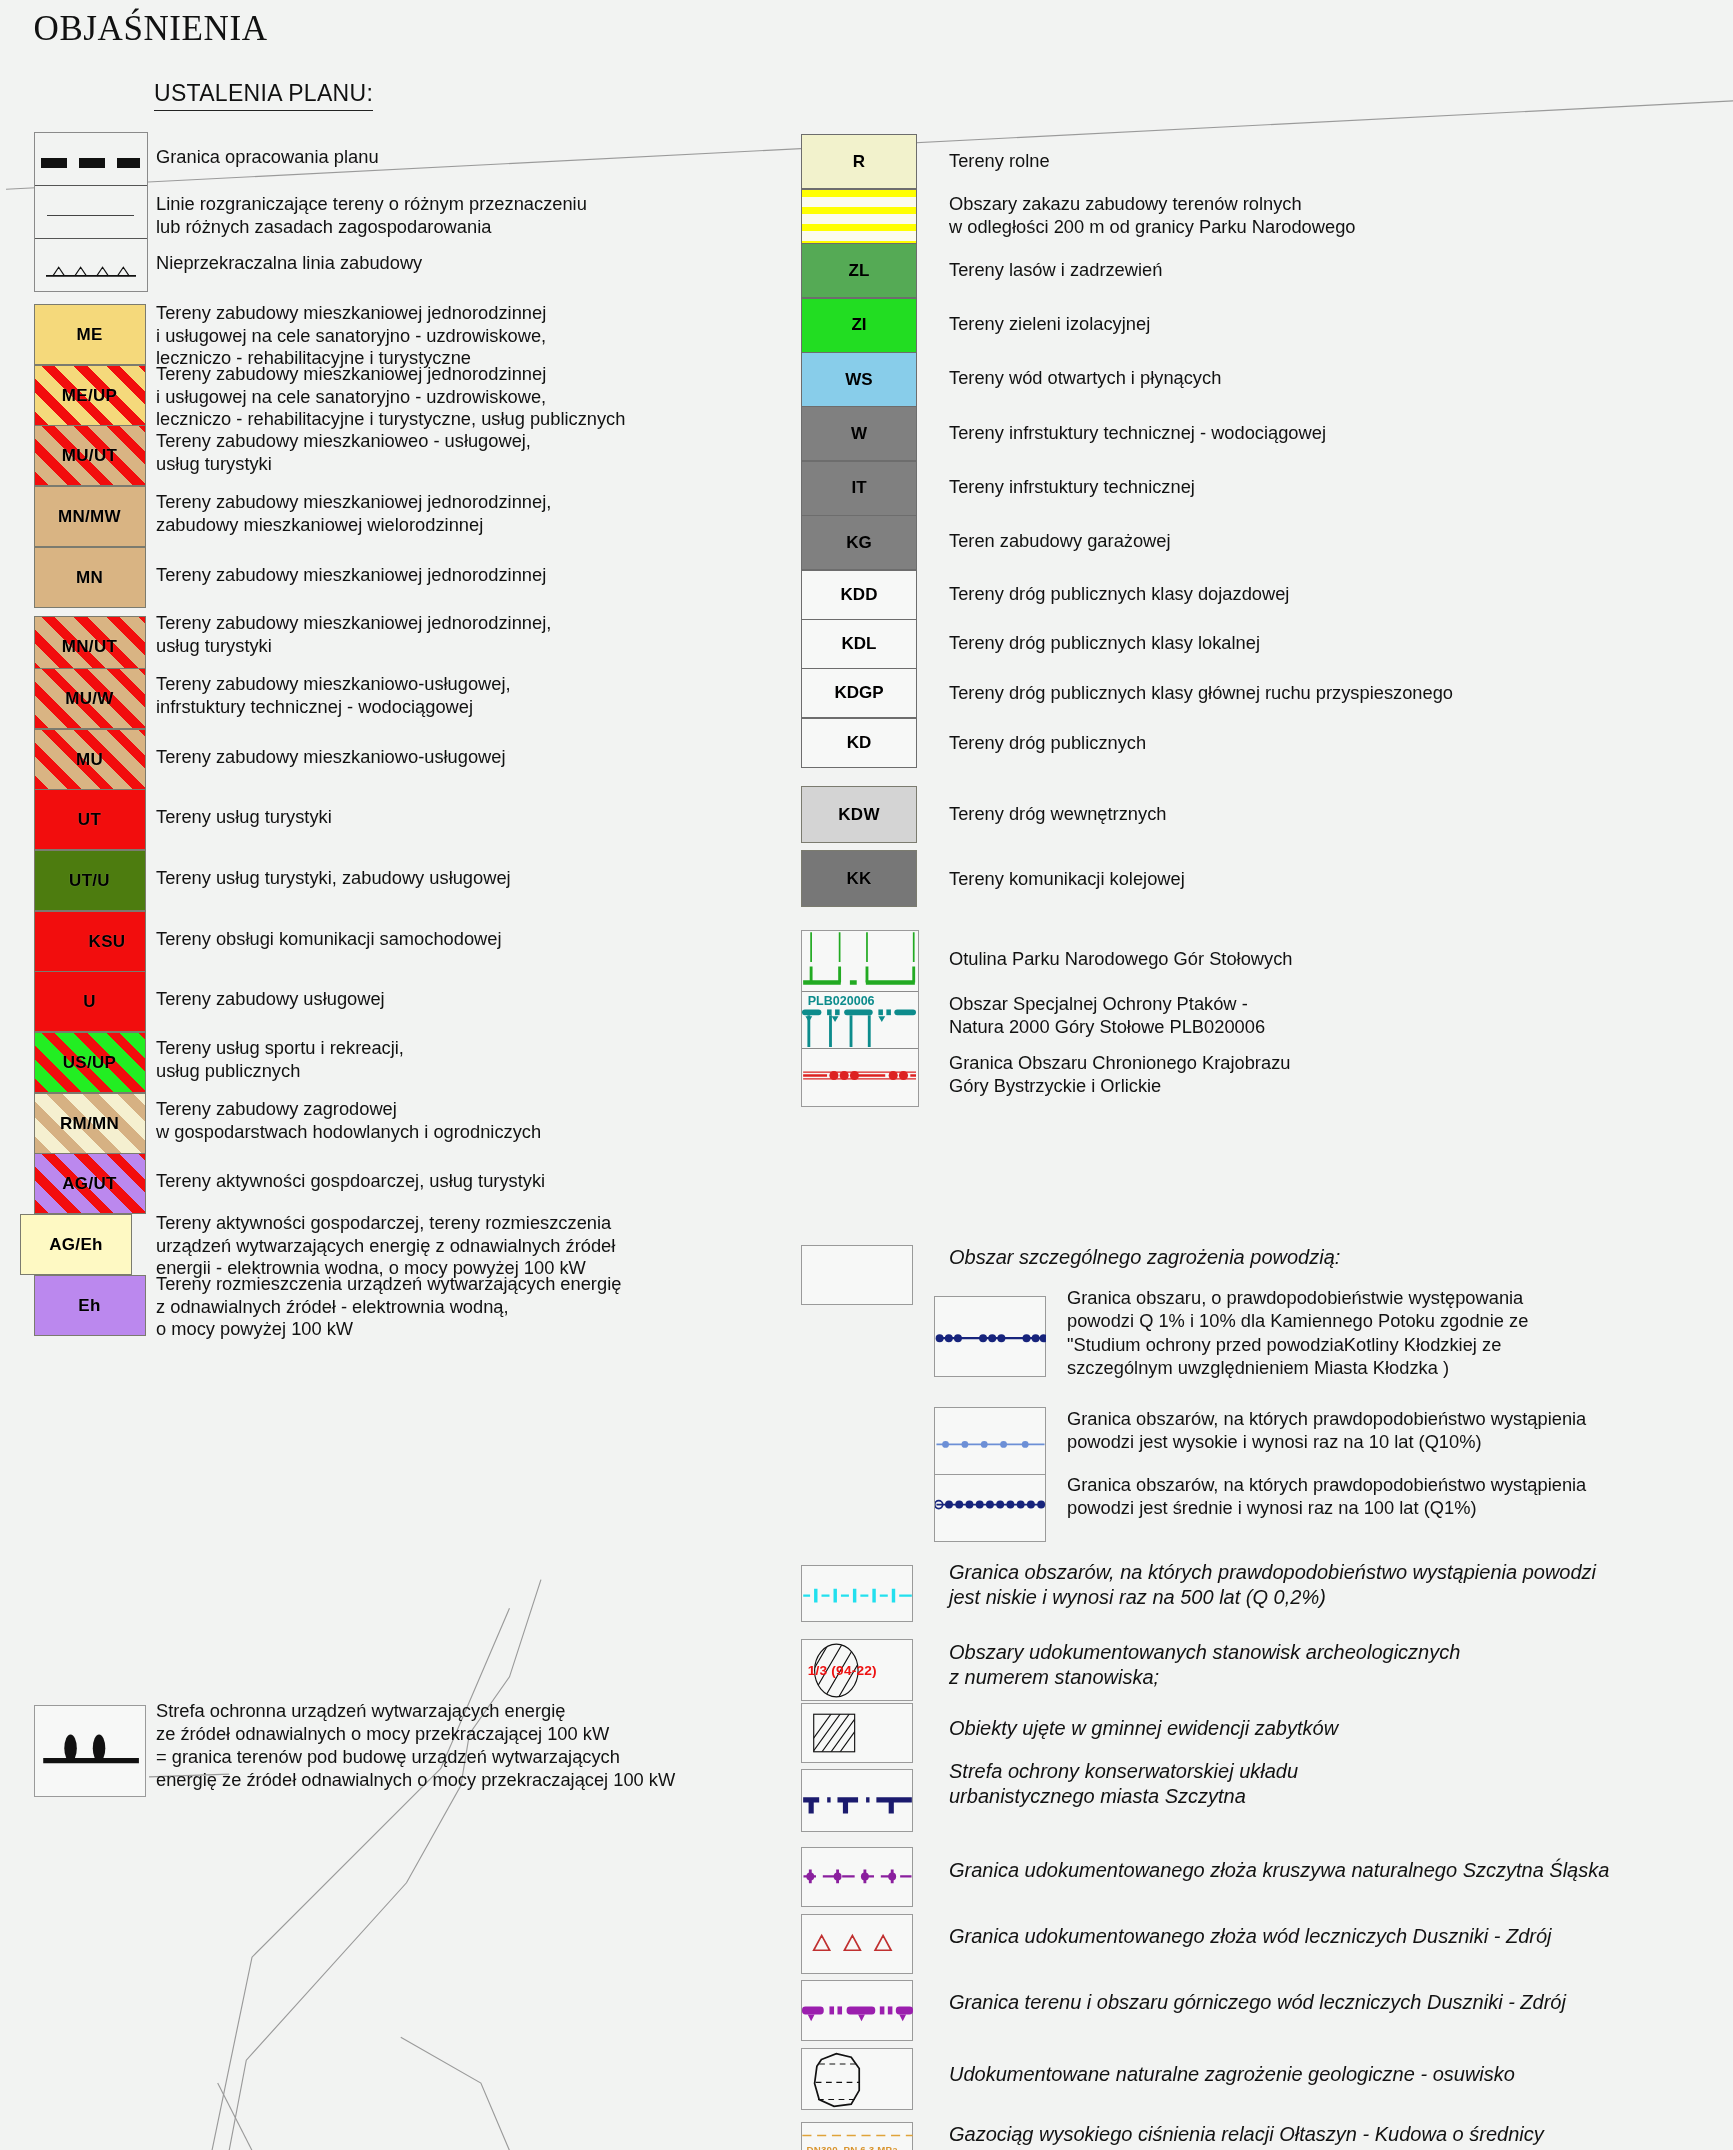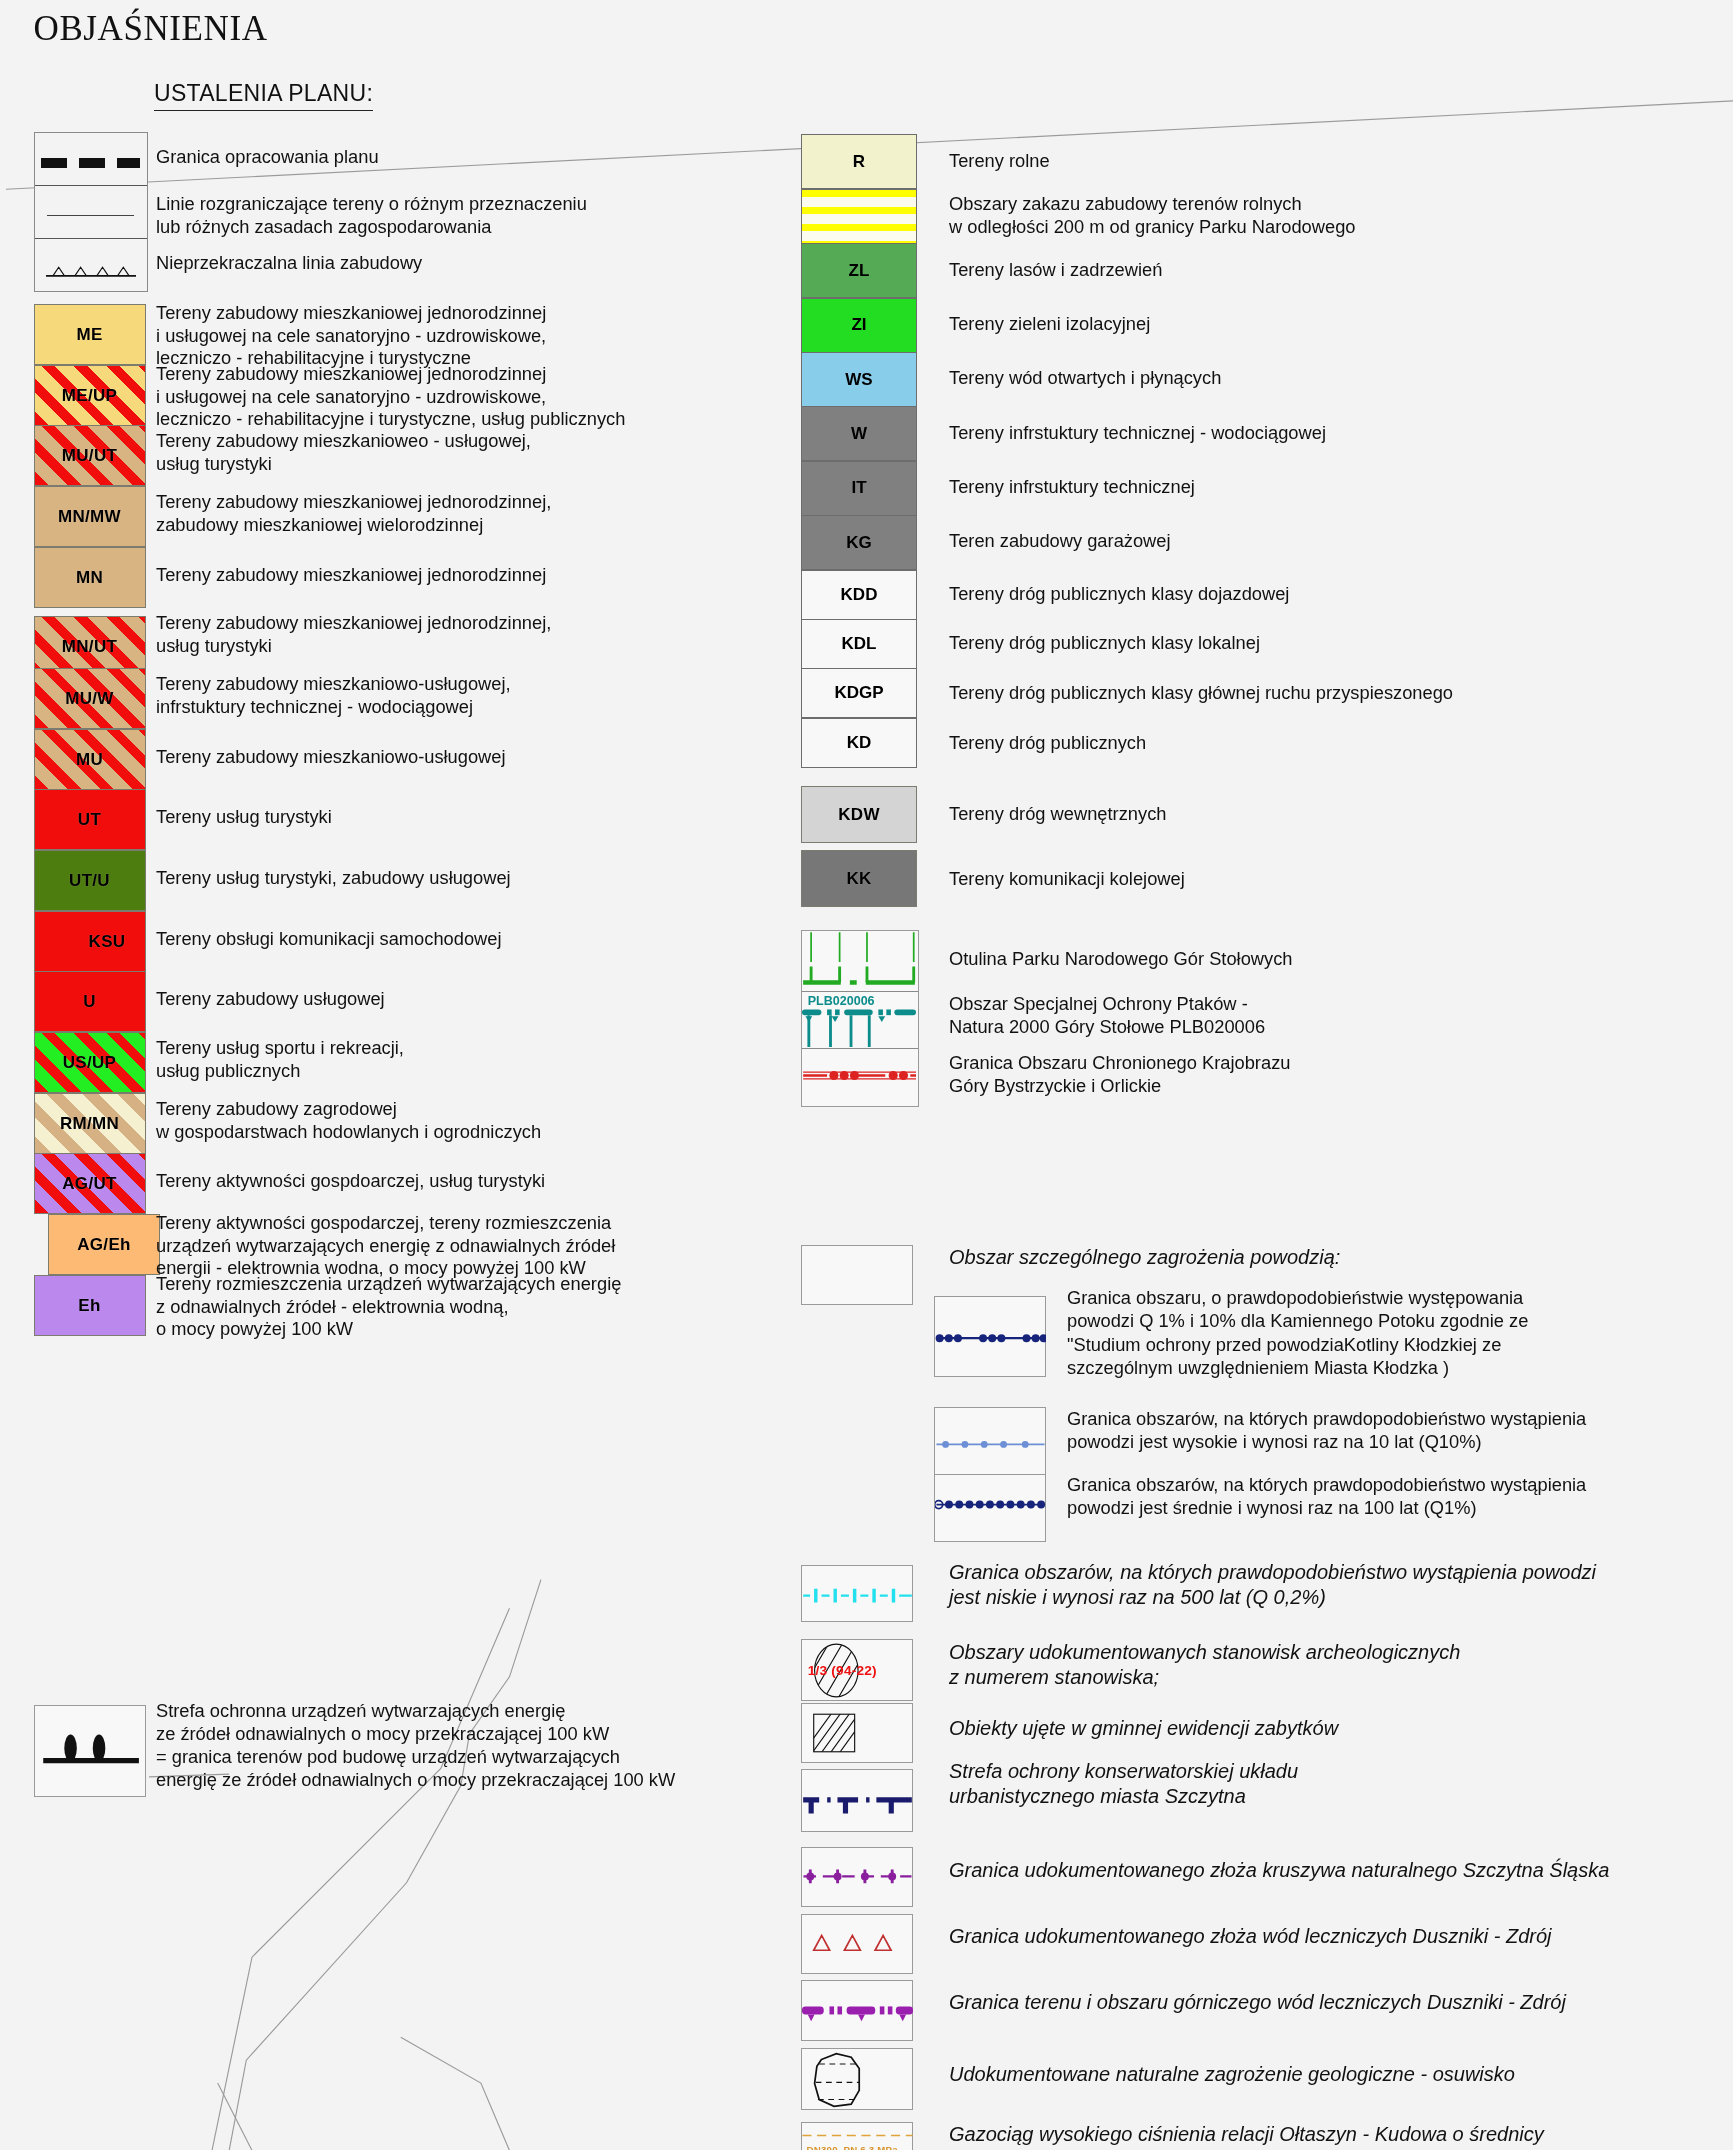--- a/index.html
+++ b/index.html
@@ -181,21 +181,21 @@
         <div style="position: absolute; left: 0px; top: 789px; width: 801px;">
           <div class="codesw lsw hatch-tan" style="position: absolute; left: 27.5px; top: 0px; background-color: rgb(245, 240, 208);">RM/MN</div>
           <div style="position: absolute; left: 150px; top: 5.2px; font-size: 18.3px; line-height: 1.25; white-space: pre-line;">Tereny zabudowy zagrodowej
 w gospodarstwach hodowlanych i ogrodniczych</div>
         </div>
         <div style="position: absolute; left: 0px; top: 849px; width: 801px;">
           <div class="codesw lsw hatch-red" style="position: absolute; left: 27.5px; top: 0px; background-color: rgb(187, 136, 238);">AG/UT</div>
           <div style="position: absolute; left: 150px; top: 16.6px; font-size: 18.3px; line-height: 1.25; white-space: pre-line;">Tereny aktywności gospdoarczej, usług turystyki</div>
         </div>
         <div style="position: absolute; left: 0px; top: 910px; width: 801px;">
-          <div class="codesw lsw" style="position: absolute; left: 42px; top: 0px; background-color: #fdba74;">AG/Eh</div>
+          <div class="codesw lsw" style="position: absolute; left: 14px; top: 0px; background-color: #fef9c3;">AG/Eh</div>
           <div style="position: absolute; left: 150px; top: -2.3px; font-size: 18.3px; line-height: 1.25; white-space: pre-line;">Tereny aktywności gospodarczej, tereny rozmieszczenia
 urządzeń wytwarzających energię z odnawialnych źródeł
 energii - elektrownia wodna, o mocy powyżej 100 kW</div>
         </div>
         <div style="position: absolute; left: 0px; top: 971px; width: 801px;">
           <div class="codesw lsw" style="position: absolute; left: 27.5px; top: 0px; background-color: rgb(187, 136, 238);">Eh</div>
           <div style="position: absolute; left: 150px; top: -2.3px; font-size: 18.3px; line-height: 1.25; white-space: pre-line;">Tereny rozmieszczenia urządzeń wytwarzających energię
 z odnawialnych źródeł - elektrownia wodną,
 o mocy powyżej 100 kW</div>
         </div>

